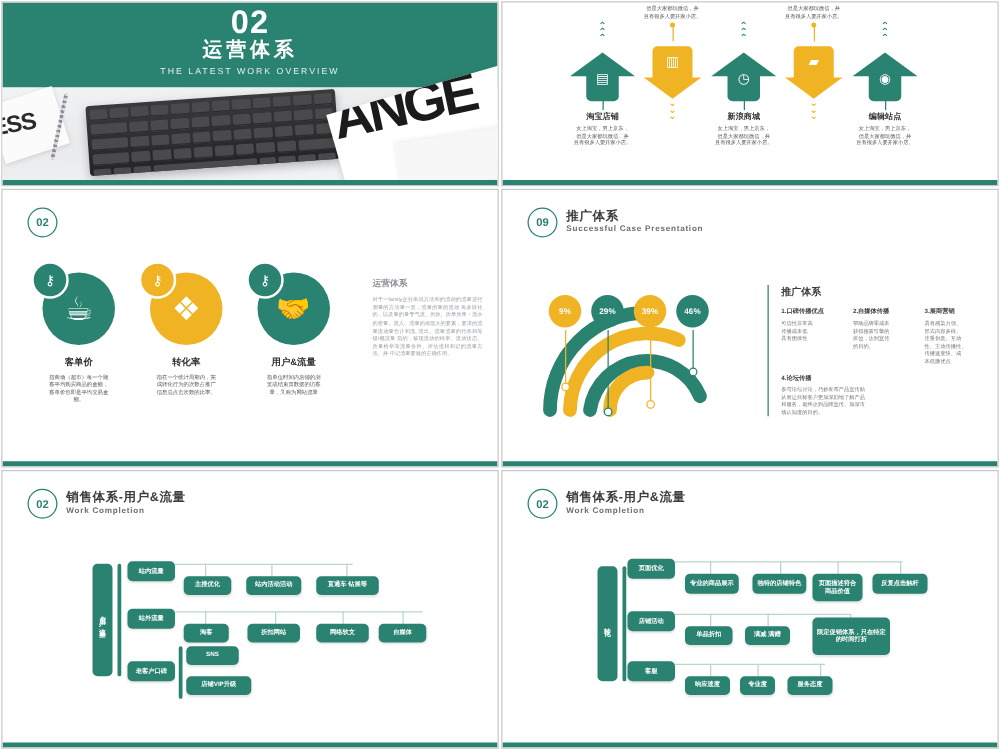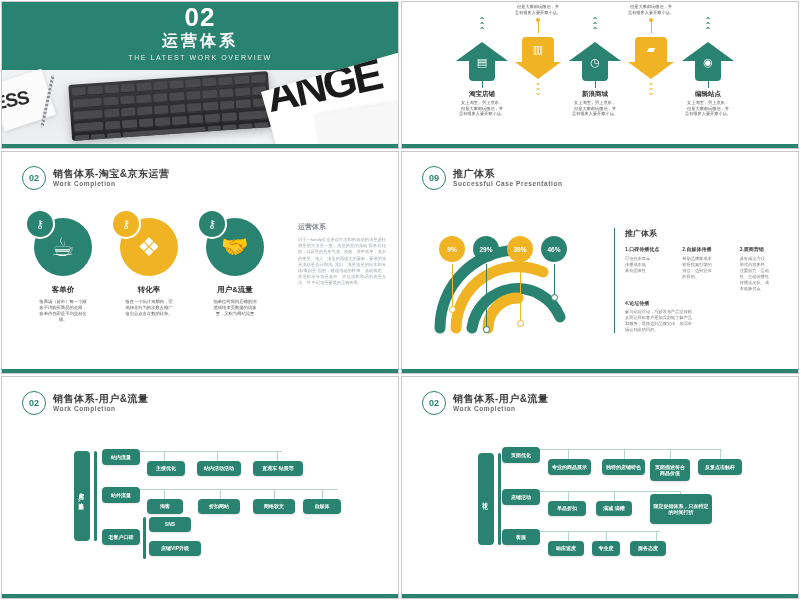--- a/index.html
+++ b/index.html
@@ -391,24 +391,20 @@
 
       </div>
       <div class="bottombar"></div>
     </div>
   </div>
 
   <div class="slide">
     <div class="slide-inner">
       <div class="hdr">
         <div class="hdr-badge">02</div>
-        <div class="hdr-txt">
-          <div class="hdr-cn">销售体系-淘宝&amp;京东运营</div>
-          <div class="hdr-en">Work Completion</div>
-        </div>
       </div>
 
       <div class="circ-wrap" style="left:18px;">
         <div class="circ g">
           <span>☕</span>
           <span class="keybubble g">⚷</span>
         </div>
         <div class="c-title">客单价</div>
         <div class="c-desc" style="white-space:pre-line;">指商场（超市）每一个顾
 客平均购买商品的金额，

